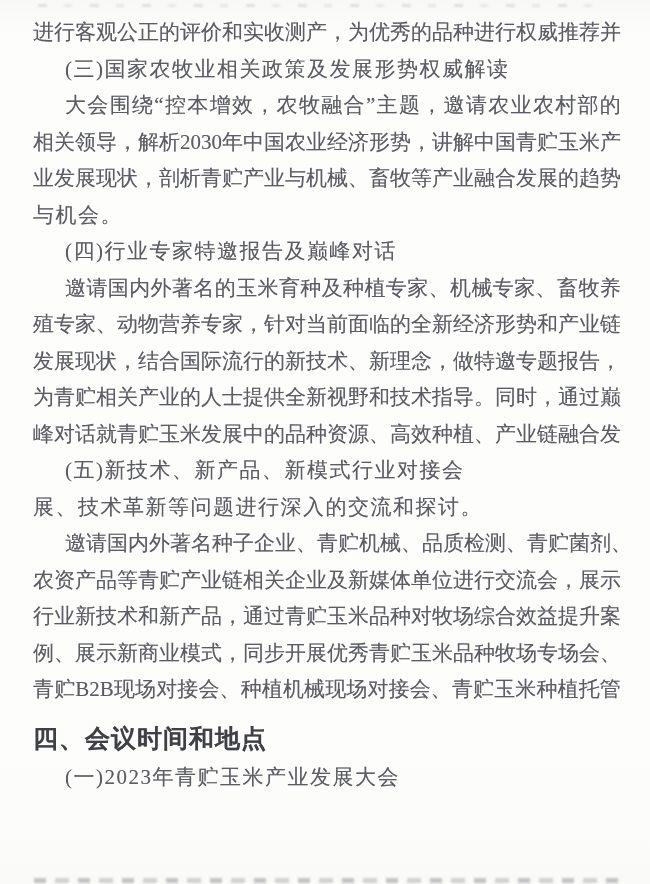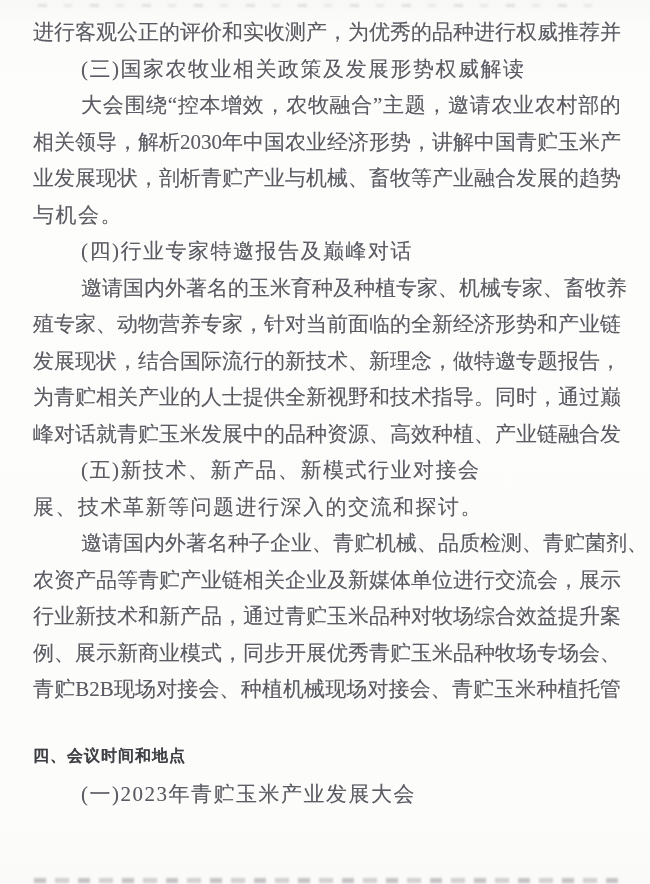--- a/index.html
+++ b/index.html
@@ -33,30 +33,30 @@
     text-shadow: 0 0 0.6px rgba(92,93,100,0.45);
   }
   .line.justify {
     display: flex;
     justify-content: space-between;
     align-items: center;
     letter-spacing: 0;
     white-space: normal;
   }
   .line.indent {
-    margin-left: 48px;
+    margin-left: 32px;
   }
   .line.heading {
-    font-family: Liberation Sans, sans-serif;
+    font-family: Liberation Serif, serif;
     font-weight: bold;
-    font-size: 16px;
+    font-size: 25px;
     color: #3f4045;
     height: 40px;
     line-height: 40px;
-    margin-top: 28px;
+    margin-top: 11px;
     letter-spacing: 1px;
     text-shadow: 0 0 0.5px rgba(63,64,69,0.5);
   }
   
   .artifact-top {
     position: absolute;
     left: 38px;
     top: 4px;
     width: 556px;
     height: 3px;

